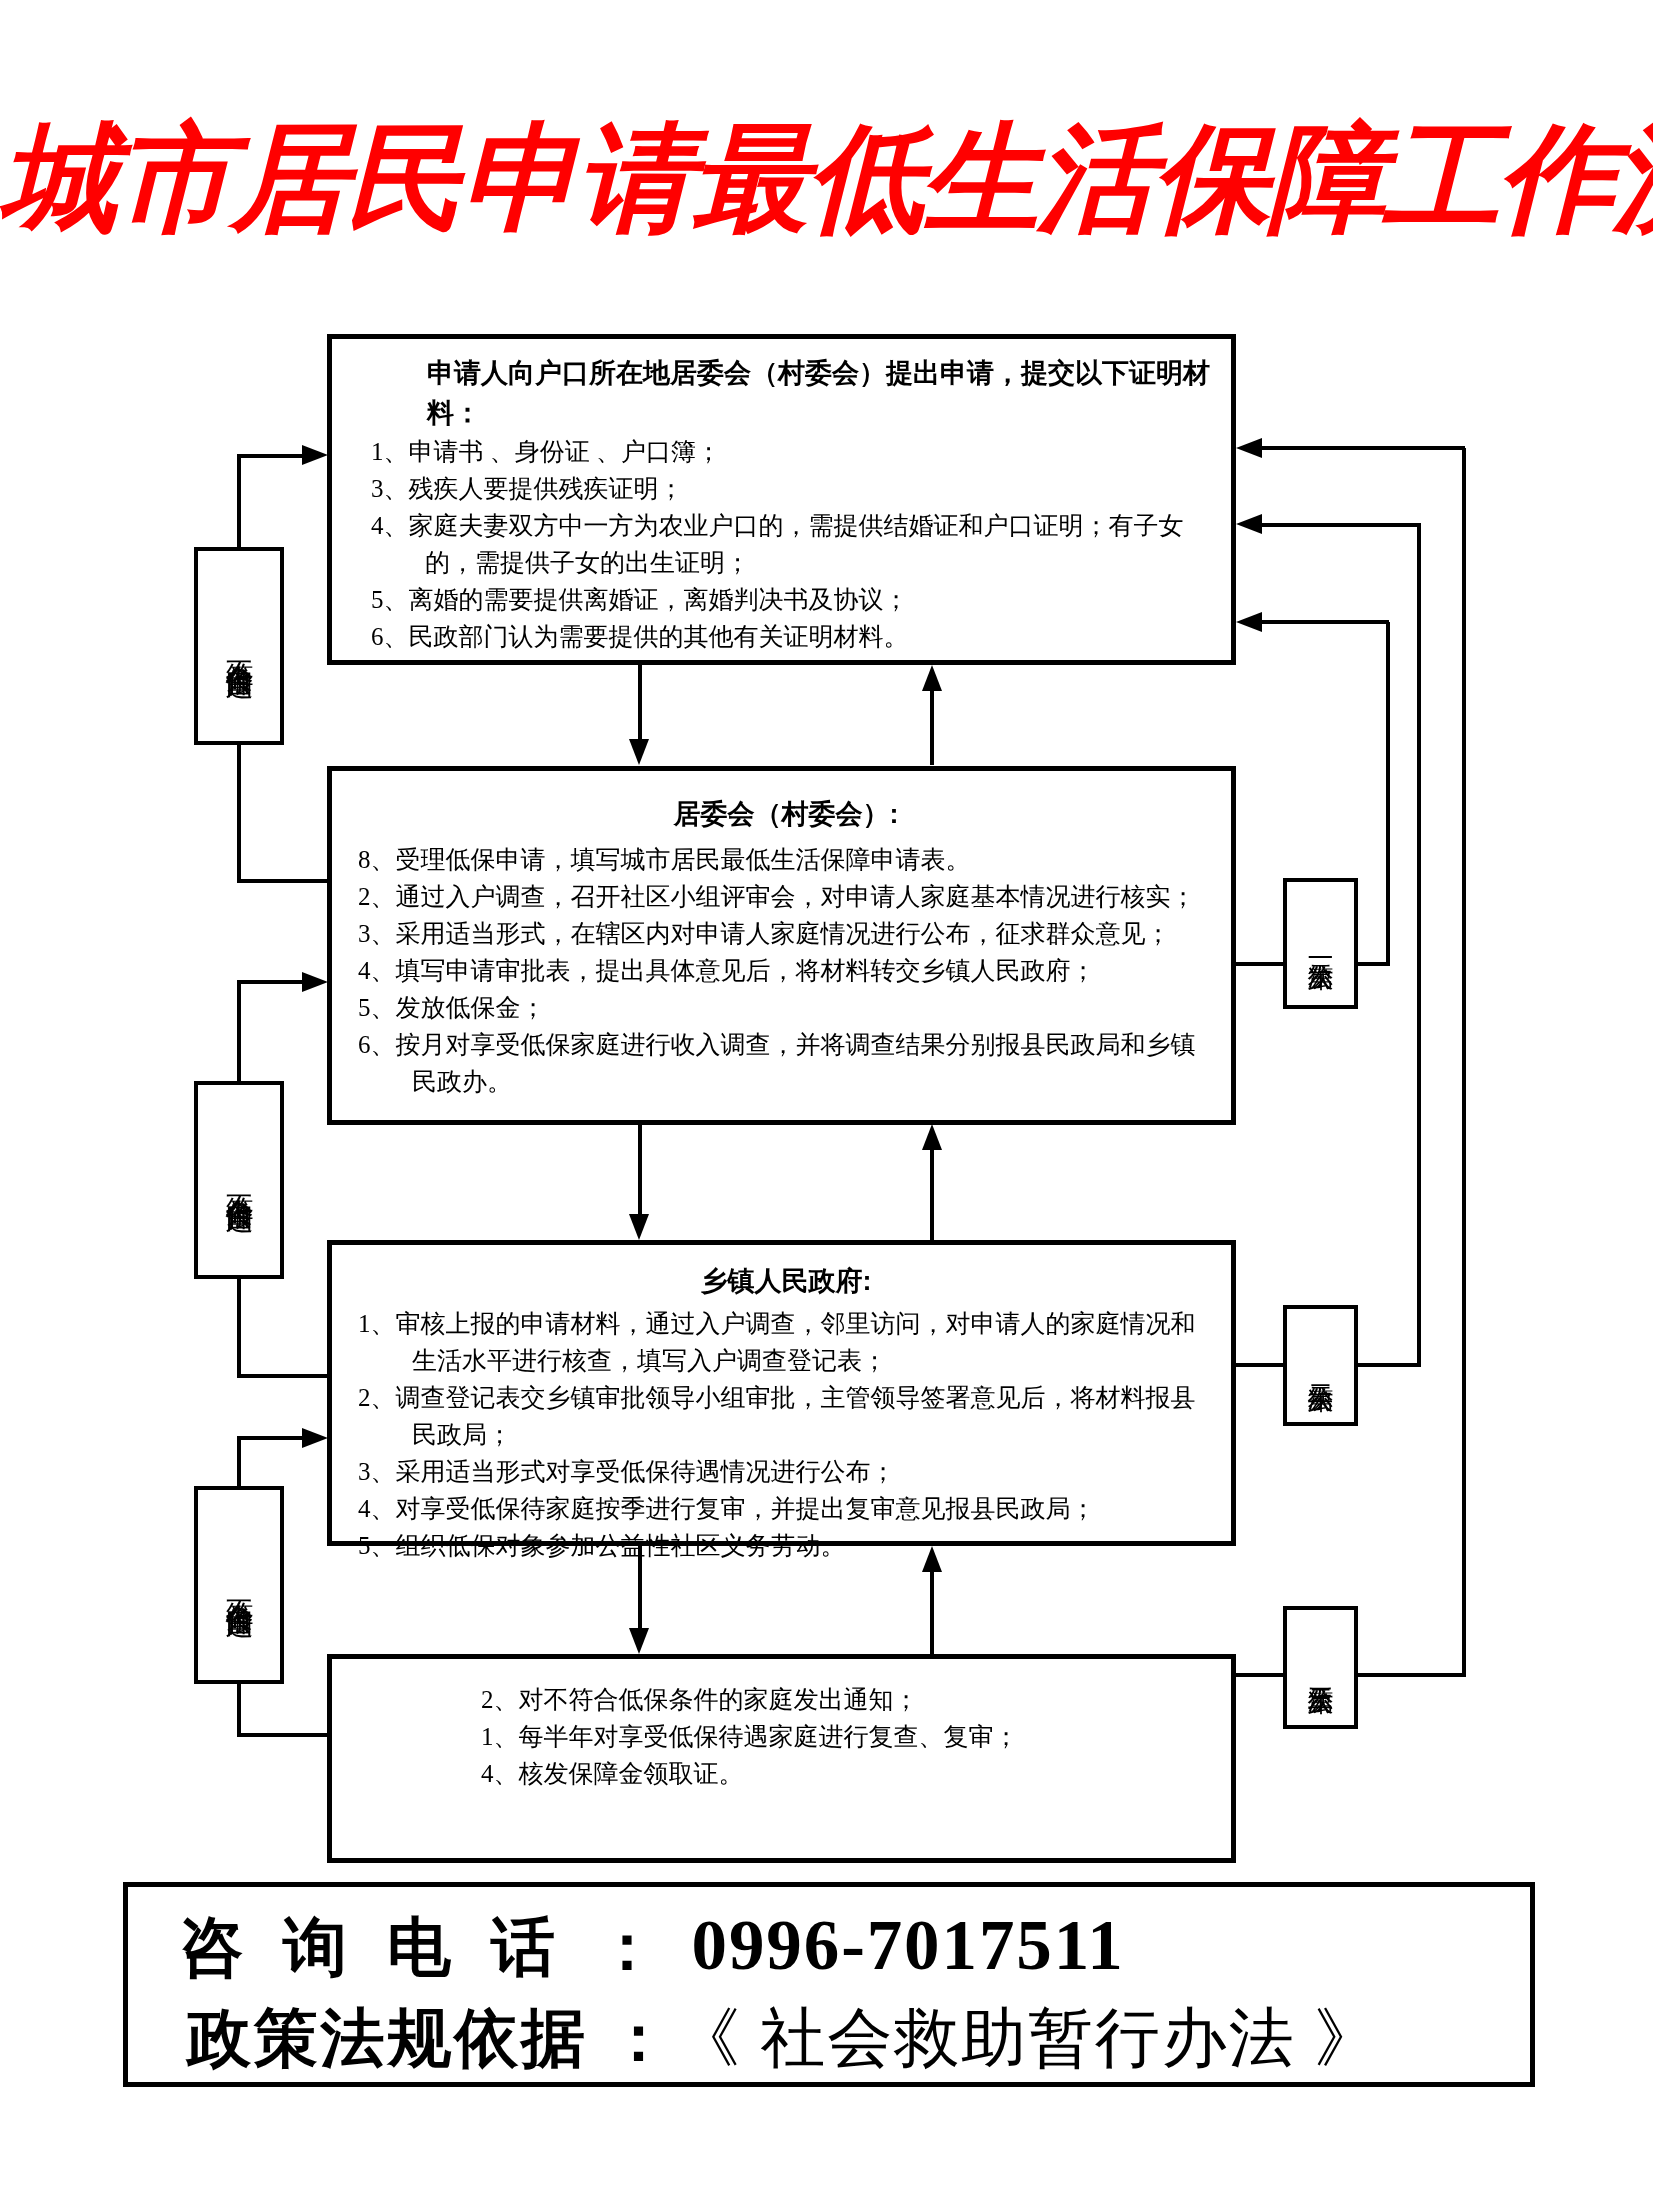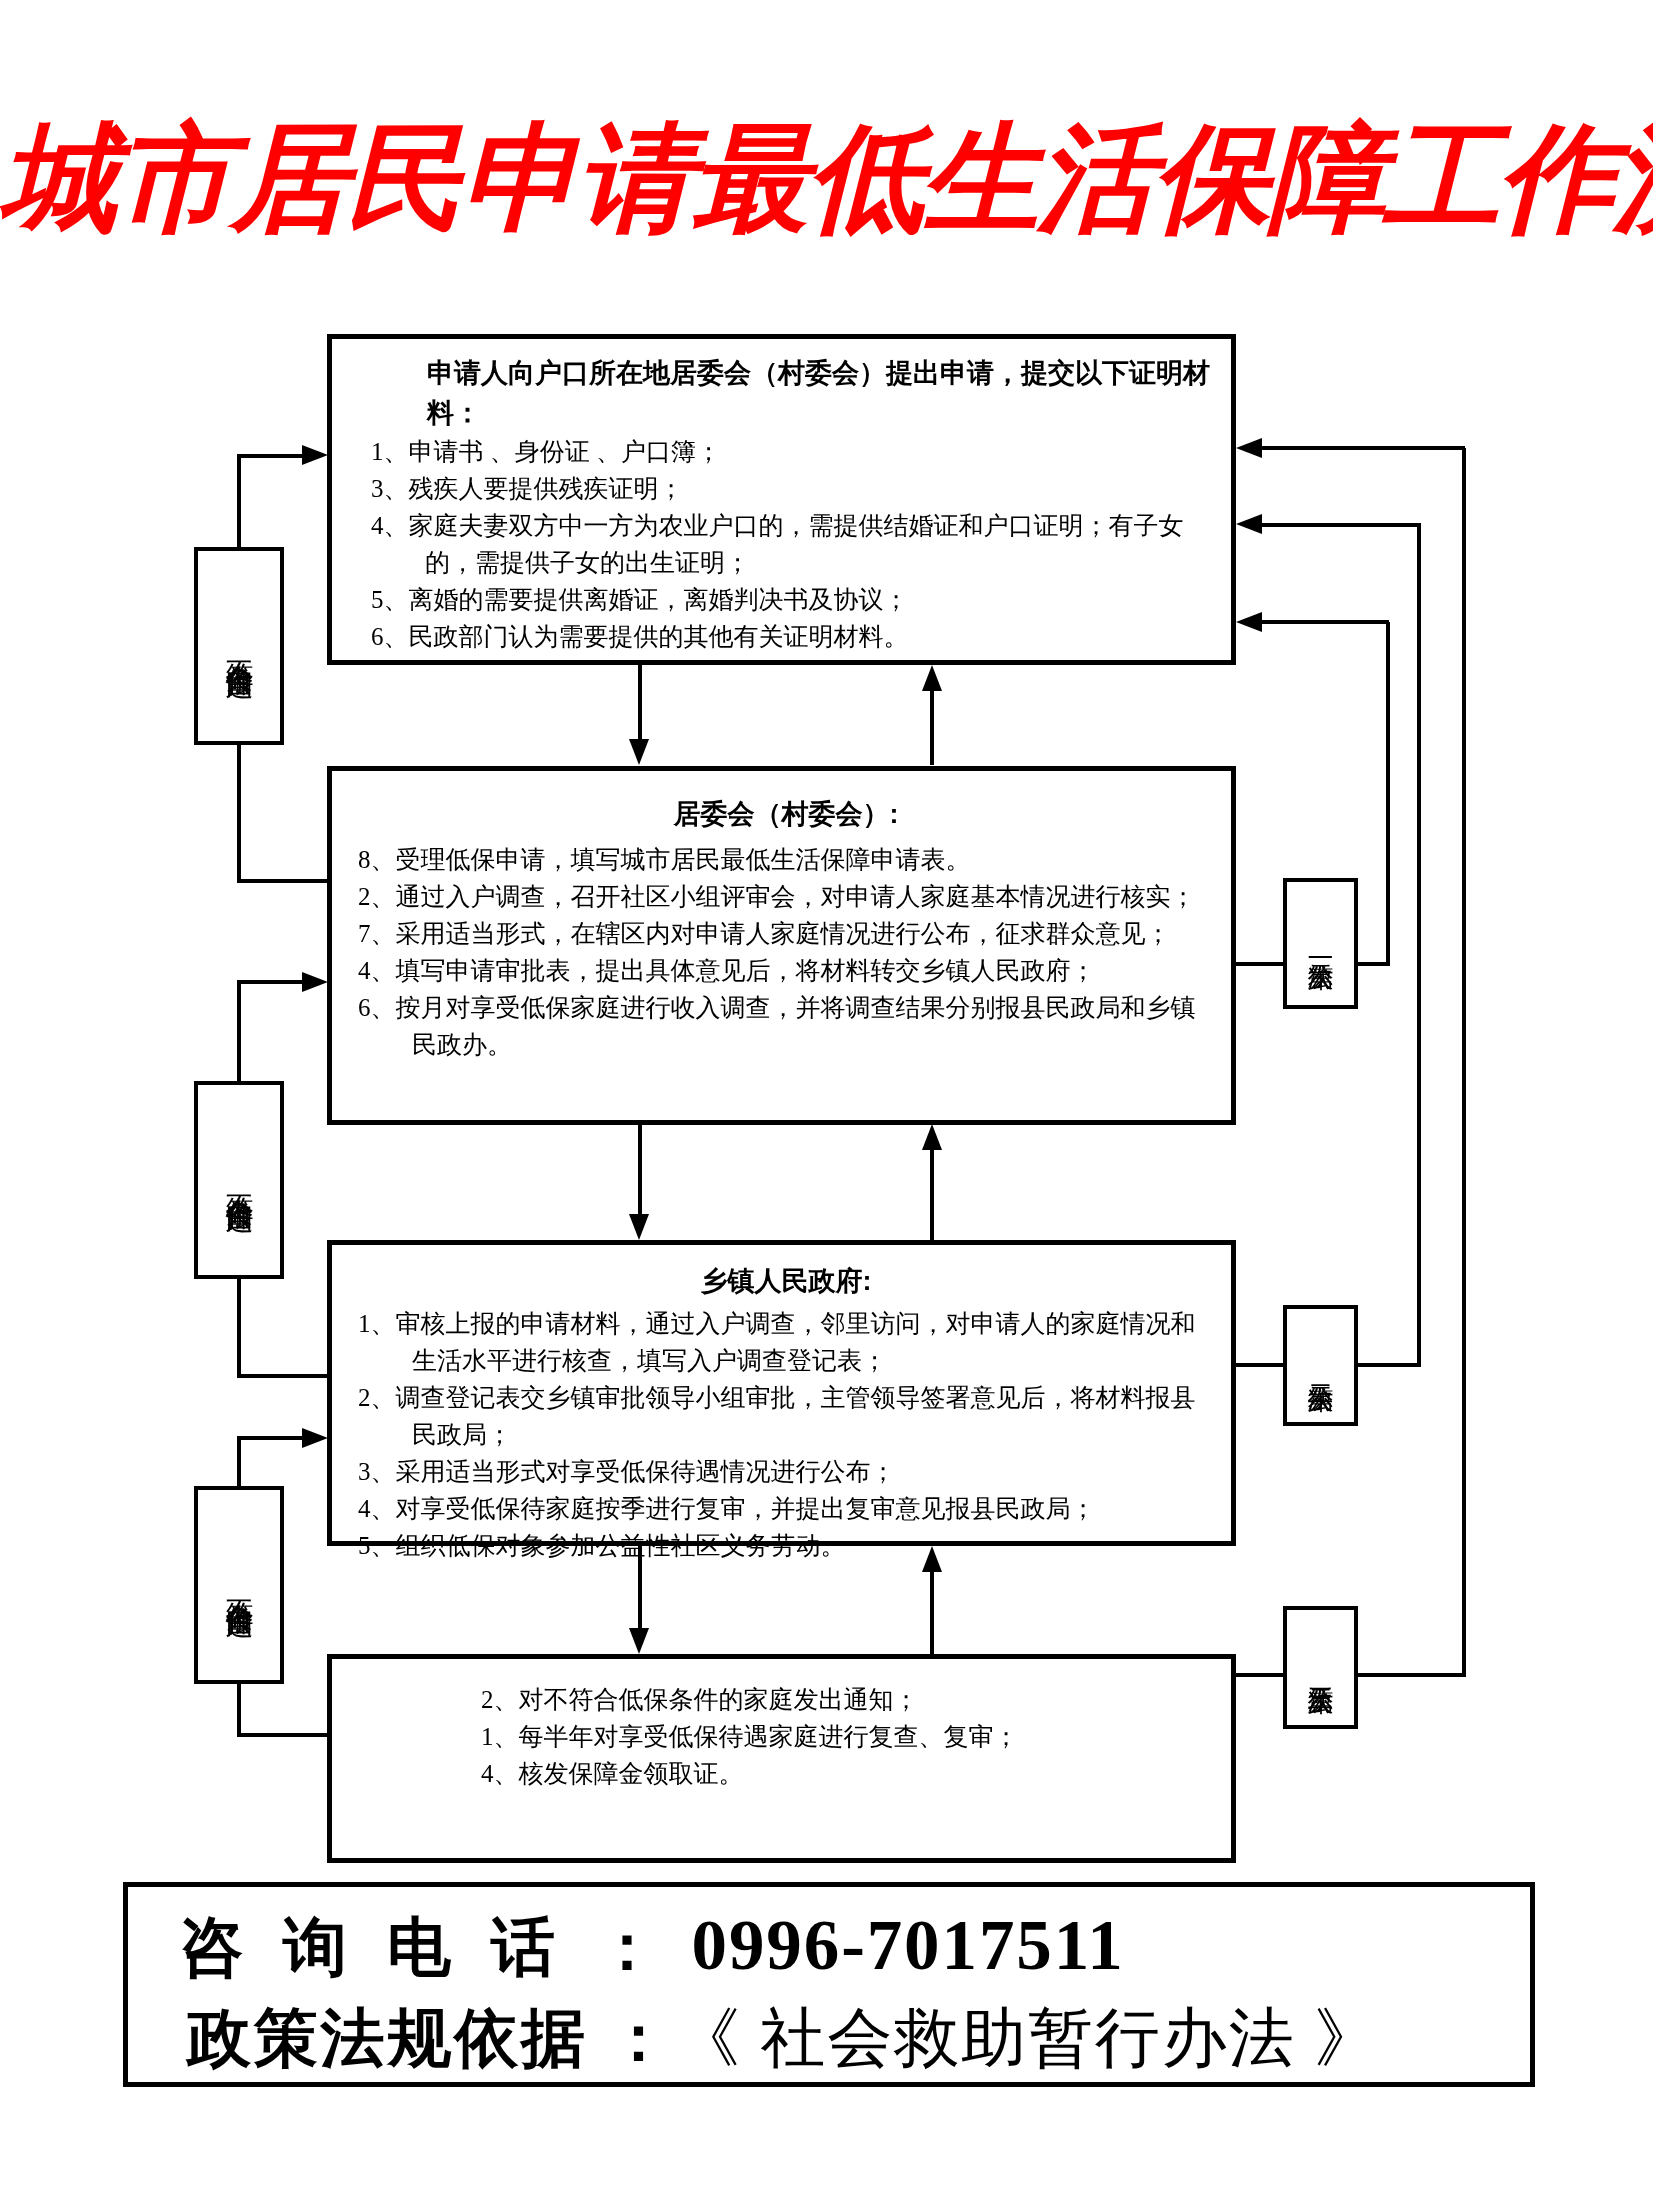--- a/index.html
+++ b/index.html
@@ -39,22 +39,23 @@
     <div class="itm">3、残疾人要提供残疾证明；</div>
     <div class="itm">4、家庭夫妻双方中一方为农业户口的，需提供结婚证和户口证明；有子女的，需提供子女的出生证明；</div>
     <div class="itm">5、离婚的需要提供离婚证，离婚判决书及协议；</div>
     <div class="itm">6、民政部门认为需要提供的其他有关证明材料。</div>
   </div>
 
   <div class="box" style="left:327px; top:766px; width:909px; height:359px; padding:23px 17px 0 26px;">
     <div class="hdr" style="text-align:center; margin-bottom:6.5px;">居委会（村委会）:</div>
     <div class="itm">8、受理低保申请，填写城市居民最低生活保障申请表。</div>
     <div class="itm">2、通过入户调查，召开社区小组评审会，对申请人家庭基本情况进行核实；</div>
-    <div class="itm">7、采用适当形式，在辖区内对申请人家庭情况进行公布，征求群众意见；</div>
+    <div class="itm">3、采用适当形式，在辖区内对申请人家庭情况进行公布，征求群众意见；</div>
     <div class="itm">4、填写申请审批表，提出具体意见后，将材料转交乡镇人民政府；</div>
+    <div class="itm">5、发放低保金；</div>
     <div class="itm">6、按月对享受低保家庭进行收入调查，并将调查结果分别报县民政局和乡镇民政办。</div>
   </div>
 
   <div class="box" style="left:327px; top:1240px; width:909px; height:306px; padding:16px 17px 0 26px;">
     <div class="hdr" style="text-align:center; margin-bottom:3.7px;">乡镇人民政府:</div>
     <div class="itm">1、审核上报的申请材料，通过入户调查，邻里访问，对申请人的家庭情况和生活水平进行核查，填写入户调查登记表；</div>
     <div class="itm">2、调查登记表交乡镇审批领导小组审批，主管领导签署意见后，将材料报县民政局；</div>
     <div class="itm">3、采用适当形式对享受低保待遇情况进行公布；</div>
     <div class="itm">4、对享受低保待家庭按季进行复审，并提出复审意见报县民政局；</div>
     <div class="itm">5、组织低保对象参加公益性社区义务劳动。</div>

